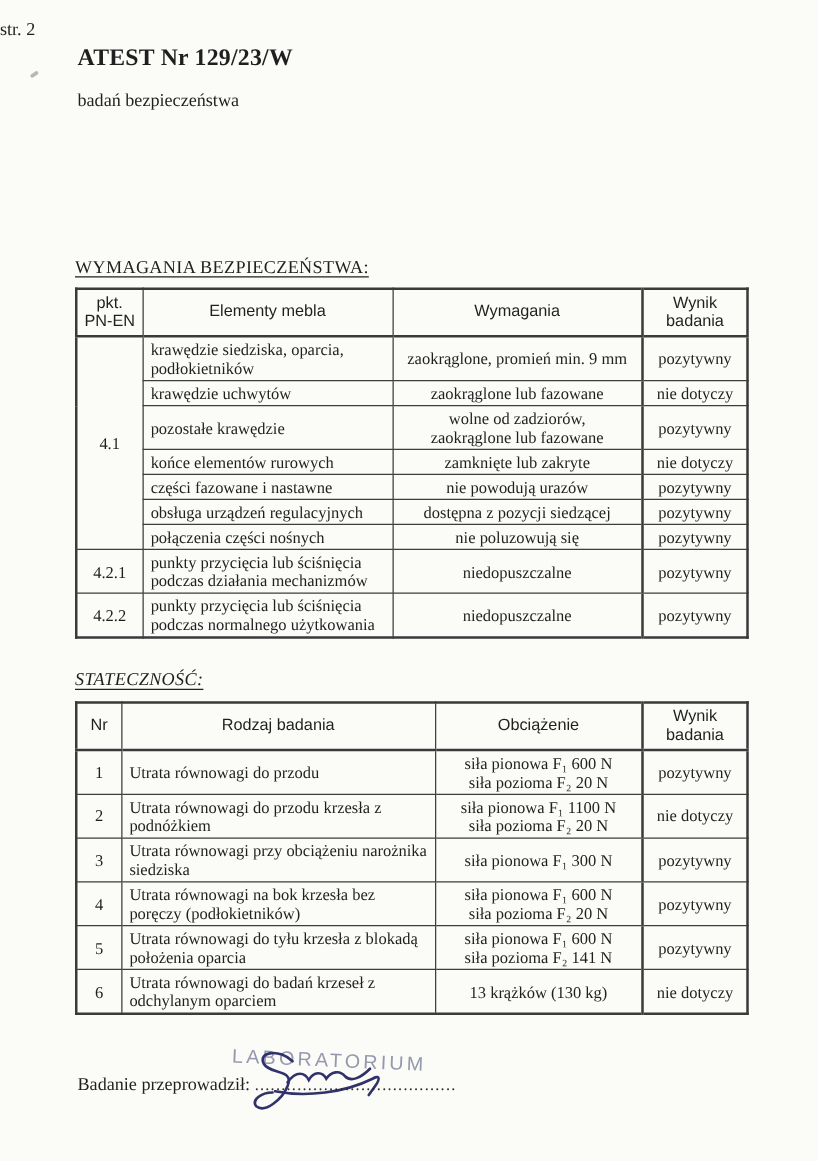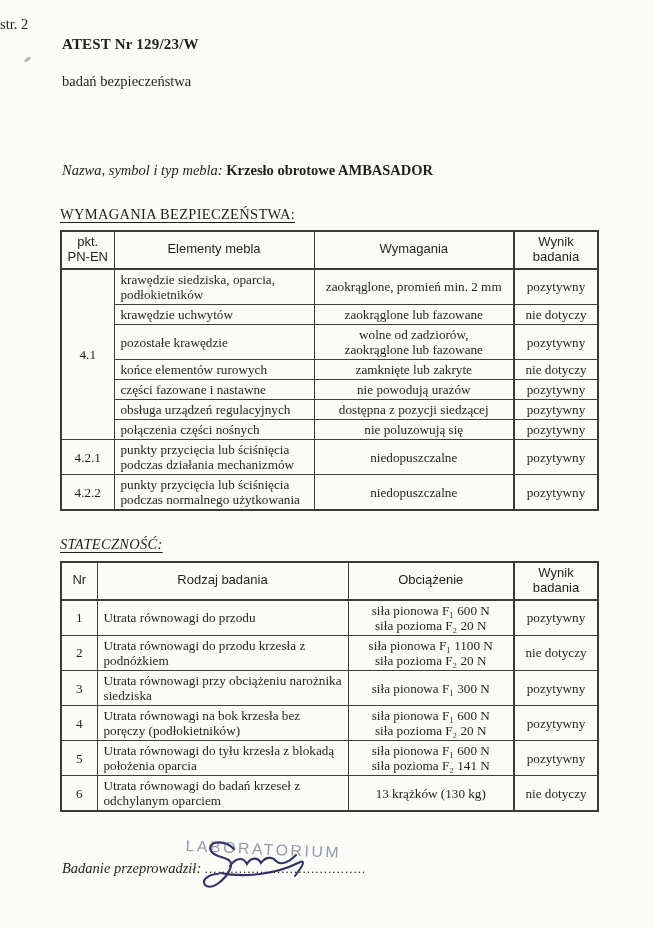--- a/index.html
+++ b/index.html
@@ -7,21 +7,21 @@
     width:654px;height:929px;
     background:#fbfbf8;
     font-family:"Liberation Serif", serif;
     color:#1f1f1f;
     position:relative;
     overflow:hidden;
   }
   .page{position:absolute;inset:0;}
   .speck{position:absolute;left:24px;top:58px;width:7px;height:3px;background:#9a9a96;transform:rotate(-35deg);border-radius:2px;opacity:.7;}
   .page-num{position:absolute;top:16px;left:0;width:100%;text-align:left;font-size:14.5px;}
-  .atest{position:absolute;top:36px;left:62px;font-weight:bold;font-size:15px;letter-spacing:.2px;}
+  .atest{position:absolute;top:36px;left:62px;font-weight:bold;font-size:19px;letter-spacing:.2px;}
   .subtitle{position:absolute;top:73px;left:62px;font-size:14.5px;}
   .doc-title{position:absolute;top:110px;left:0;width:100%;text-align:center;font-size:15.5px;letter-spacing:1.2px;white-space:pre;text-decoration:underline;text-underline-offset:3px;}
   .name-line{position:absolute;top:162px;left:62px;font-size:14.5px;}
   .name-line .lbl{font-style:italic;}
   .name-line .val{font-weight:bold;}
   .sec-heading{position:absolute;left:60px;font-size:14.5px;letter-spacing:.3px;text-decoration:underline;text-underline-offset:3px;}
   .sec-heading.s1{top:206px;}
   .sec-heading.s2{top:536px;font-style:italic;}
 
   table.tbl{position:absolute;left:60px;border-collapse:collapse;table-layout:fixed;width:537px;border:2px solid #3a3a3a;background:transparent;}
@@ -32,21 +32,21 @@
     font-family:"Liberation Sans", sans-serif;font-weight:normal;font-size:13px;
     text-align:center;border-bottom:2px solid #3a3a3a;padding:3px 4px;line-height:1.15;
   }
   .pre{white-space:pre-line;}
   .c-pkt,.c-nr{text-align:center;}
   .c-el,.c-test{text-align:left;}
   .c-req,.c-load,.c-res{text-align:center;}
   .thickL{border-left:2px solid #3a3a3a !important;}
 
   .footer-line{position:absolute;top:860px;left:62px;font-size:14.5px;white-space:nowrap;}
-  .footer-line .lbl{font-style:italic;}
+  .footer-line .lbl{}
   .footer-line .dots{letter-spacing:1px;font-size:13px;color:#2a2a2a;}
   .stamp{
     position:absolute;top:837px;left:186px;
     font-family:"Liberation Sans", sans-serif;
     font-size:15.5px;letter-spacing:2.5px;color:#8b8ea6;
     transform:rotate(2.5deg) scaleX(1.02);transform-origin:left top;opacity:.9;
   }
   .signature{position:absolute;top:833px;left:190px;width:160px;height:62px;}
 </style>
 </head>
@@ -54,24 +54,20 @@
 
 <div class="page">
 
   <div class="speck"></div>
 
   <div class="page-num">str. 2</div>
   <div class="atest">ATEST Nr 129/23/W</div>
   <div class="subtitle">badań bezpieczeństwa</div>
 
 
-  <div class="name-line">
-    <span class="lbl">Nazwa, symbol i typ mebla:</span>
-    <span class="val">Krzesło obrotowe AMBASADOR</span>
-  </div>
 
   <div class="sec-heading s1">WYMAGANIA BEZPIECZEŃSTWA:</div>
 
   <table class="tbl t1">
     <colgroup>
       <col style="width:53px">
         <col style="width:200px">
         <col style="width:200px">
         <col style="width:84px">
     </colgroup>
@@ -83,21 +79,21 @@
         <th>Wymagania</th>
         <th class="pre thickL">Wynik
 badania</th>
       </tr>
     </thead>
     <tbody>
       <tr>
         <td class="c-pkt" rowspan="7">4.1</td>
         <td class="c-el pre">krawędzie siedziska, oparcia,
 podłokietników</td>
-        <td class="c-req pre">zaokrąglone, promień min. 2 mm</td>
+        <td class="c-req pre">zaokrąglone, promień min. 9 mm</td>
         <td class="c-res thickL">pozytywny</td>
       </tr>
       <tr>
         <td class="c-el pre">krawędzie uchwytów</td>
         <td class="c-req pre">zaokrąglone lub fazowane</td>
         <td class="c-res thickL">nie dotyczy</td>
       </tr>
       <tr>
         <td class="c-el pre">pozostałe krawędzie</td>
         <td class="c-req pre">wolne od zadziorów,

